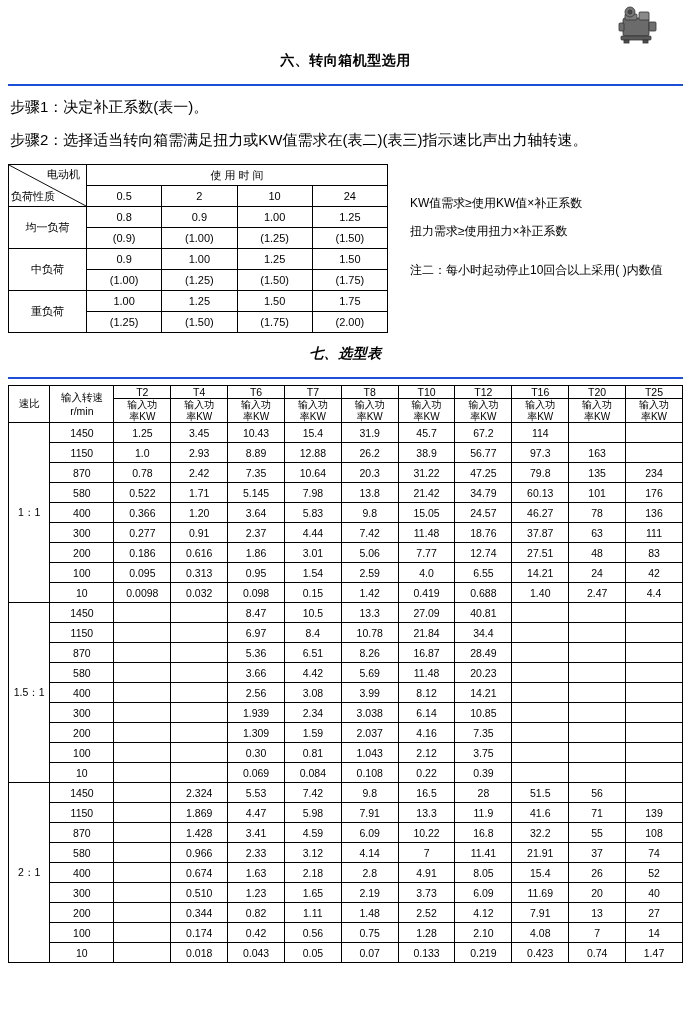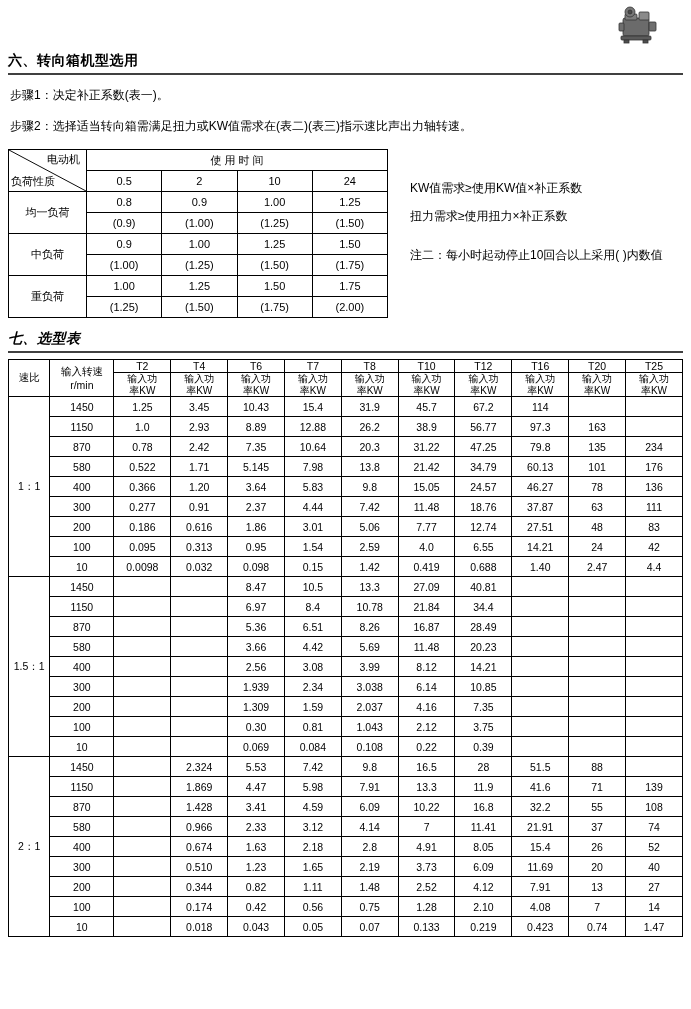--- a/index.html
+++ b/index.html
@@ -13,25 +13,25 @@
   }
   .page { position: relative; width: 691px; min-height: 1009px; padding: 0 8px 6px 8px; }
 
   
   .logo-row { height: 52px; position: relative; }
   .gearbox-icon { position: absolute; right: 22px; top: 4px; width: 46px; height: 42px; }
 
   
   .section-head {
     font-size: 14px; font-weight: bold; letter-spacing: .5px;
-    border-bottom: 2px solid #404040; padding-bottom: 3px; margin: 0 0 12px 0;
+    border-bottom: 2px solid #1d4ed8; padding-bottom: 14px; margin: 0 0 12px 0; text-align: center;
   }
   .section-head.second { margin-top: 12px; margin-bottom: 6px; font-style: italic; }
 
-  .step { font-size: 12px; margin: 0 0 14px 2px; }
+  .step { font-size: 15px; margin: 0 0 14px 2px; }
 
   
   .cf-wrap { position: relative; display: flex; gap: 0; }
   table.cf {
     border-collapse: collapse;
     width: 380px;
     font-size: 11px;
     table-layout: fixed;
   }
   table.cf td, table.cf th {
@@ -479,21 +479,21 @@
           <td rowspan="9" class="ratio-cell">2：1</td>
           <td>1450</td>
           <td></td>
           <td>2.324</td>
           <td>5.53</td>
           <td>7.42</td>
           <td>9.8</td>
           <td>16.5</td>
           <td>28</td>
           <td>51.5</td>
-          <td>88</td>
+          <td>56</td>
           <td></td>
         </tr>
         <tr>
           <td>1150</td>
           <td></td>
           <td>1.869</td>
           <td>4.47</td>
           <td>5.98</td>
           <td>7.91</td>
           <td>13.3</td>

